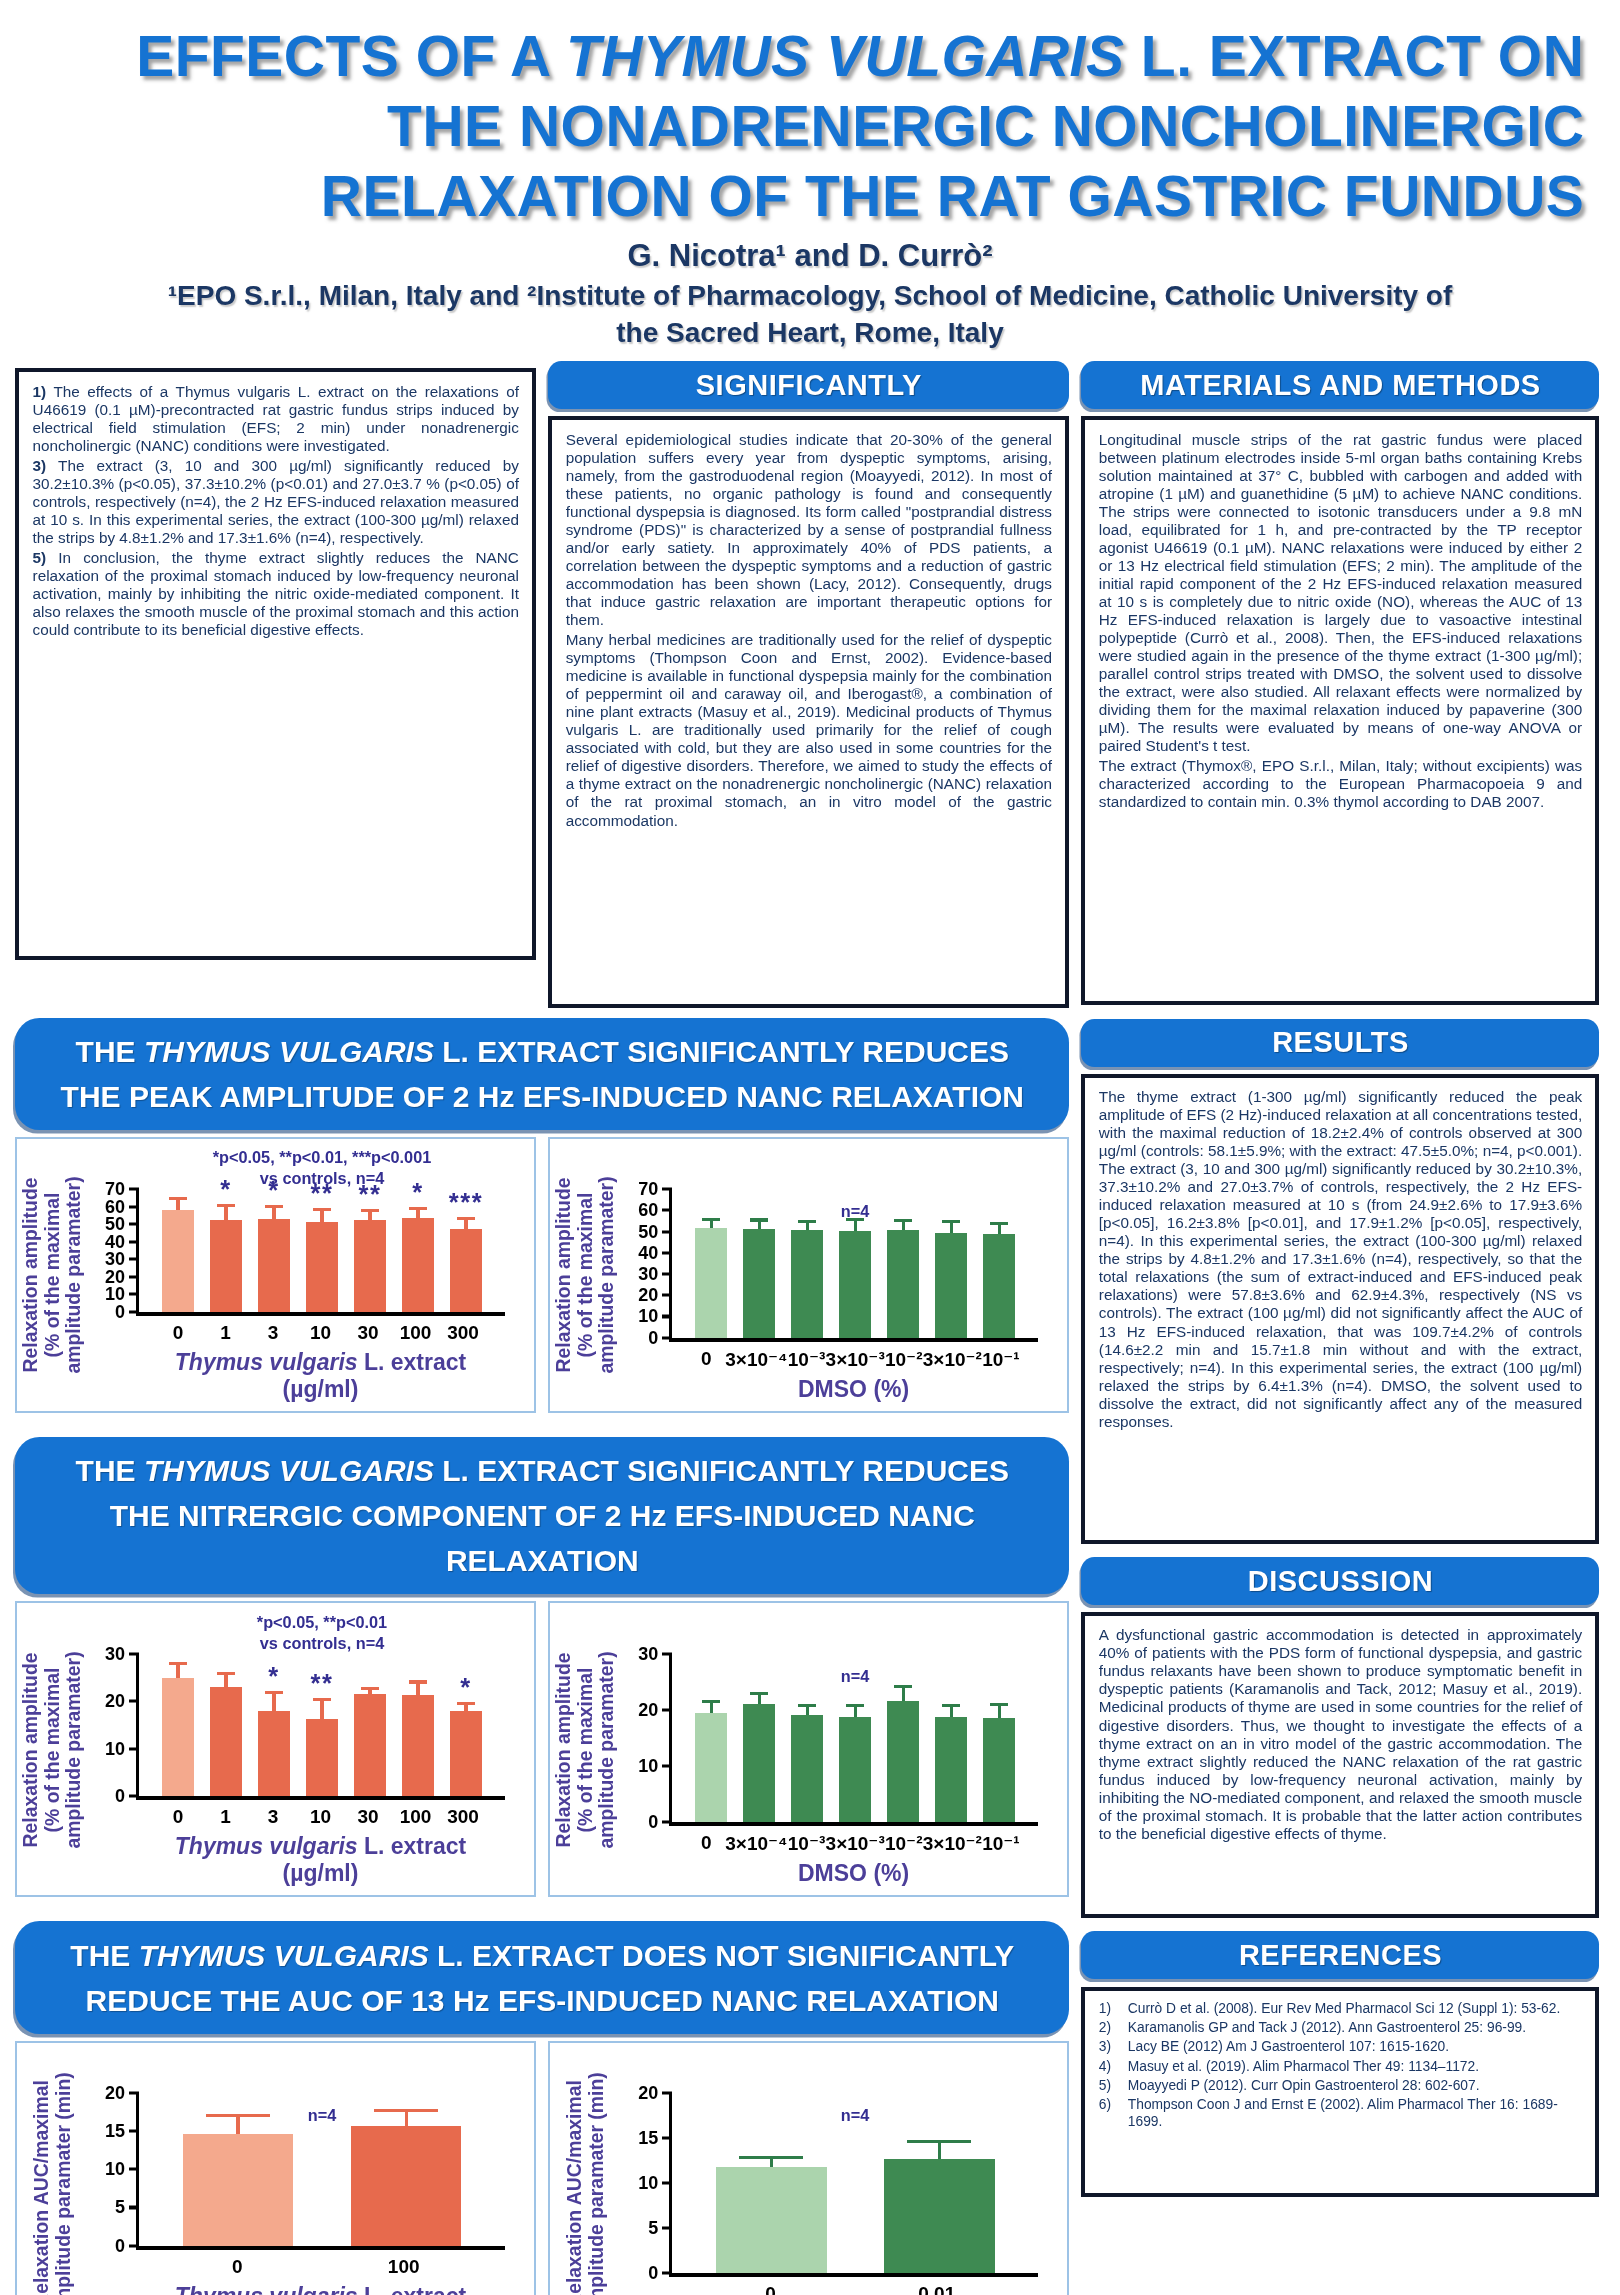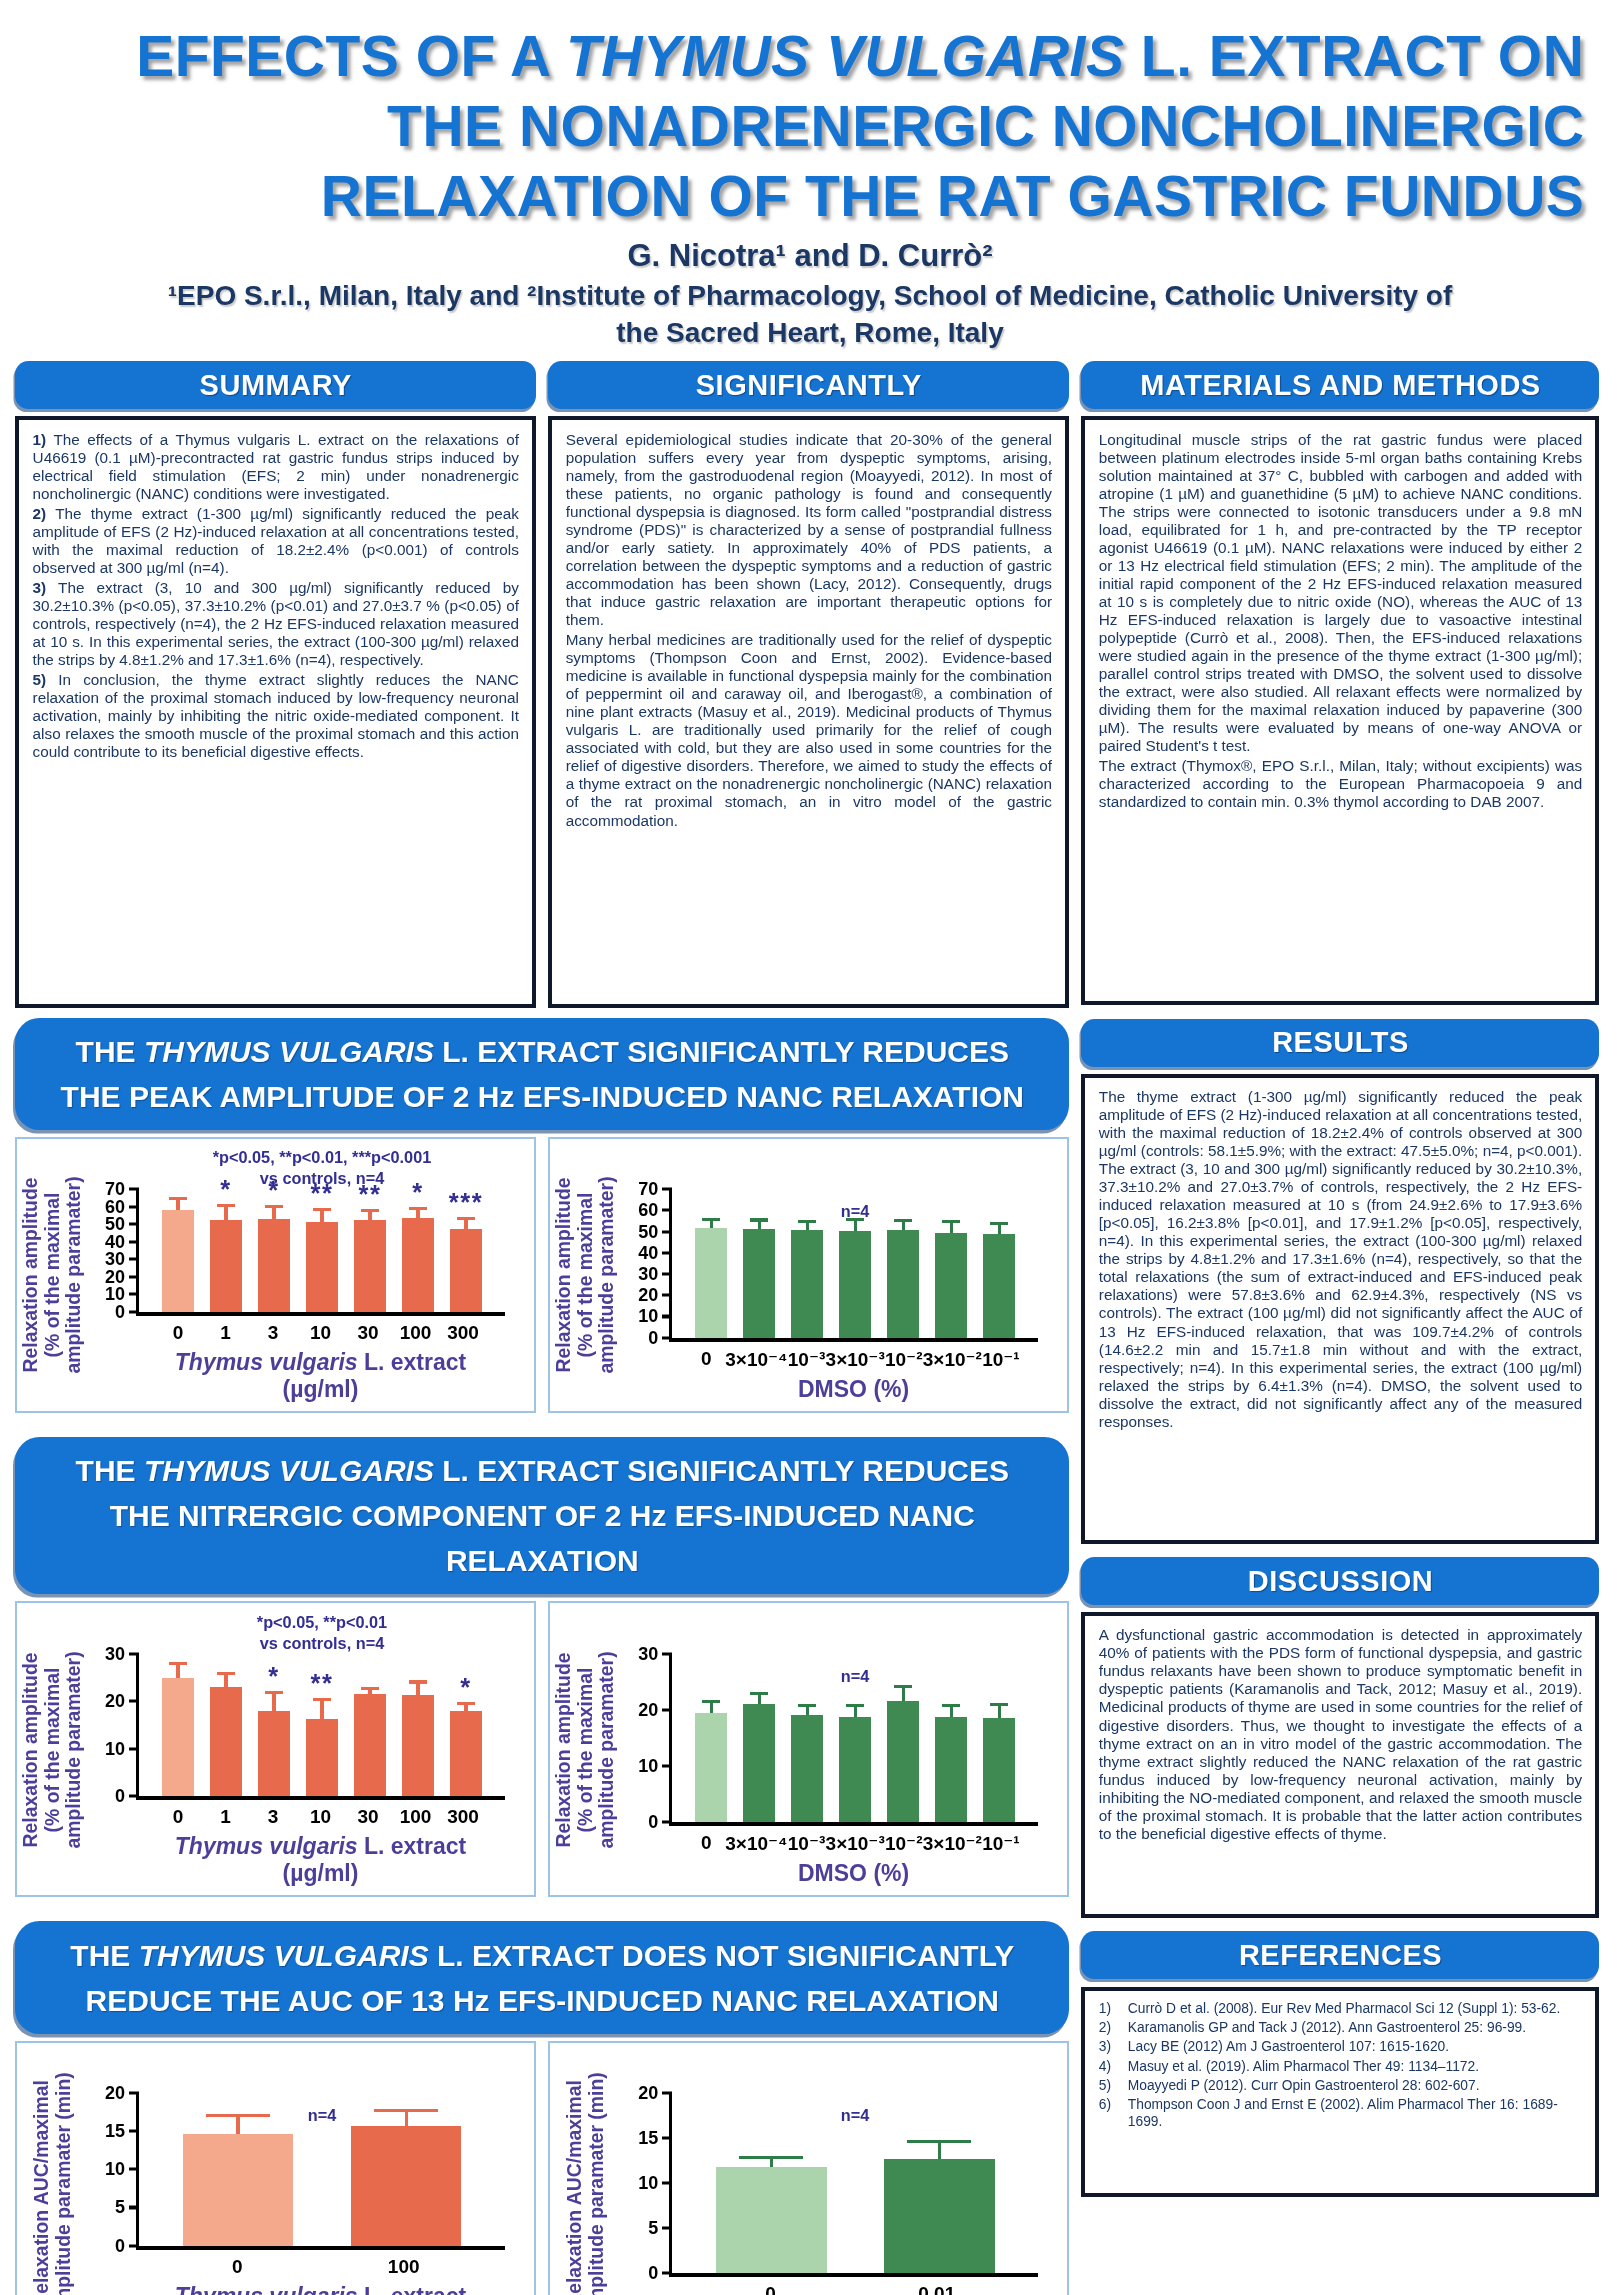--- a/index.html
+++ b/index.html
@@ -91,26 +91,22 @@
     <p class="authors">G. Nicotra¹ and D. Currò²</p>
     <p class="affil">¹EPO S.r.l., Milan, Italy and ²Institute of Pharmacology, School of Medicine, Catholic University of the Sacred Heart, Rome, Italy</p>
   </header>
 
   <div class="cols">
 
     <div class="leftcol">
 
       <div class="toprow">
         <section>
-          <div class="phead">
-              <span>SUMMARY</span>
-            </div>
           <div class="pbody sum-body" id="summary-body">
               <p class="item"><b class="num">1)</b><span> The effects of a Thymus vulgaris L. extract on the relaxations of U46619 (0.1 µM)-precontracted rat gastric fundus strips induced by electrical field stimulation (EFS; 2 min) under nonadrenergic noncholinergic (NANC) conditions were investigated.</span></p>
-              <p class="item"><b class="num">2)</b><span> The thyme extract (1-300 µg/ml) significantly reduced the peak amplitude of EFS (2 Hz)-induced relaxation at all concentrations tested, with the maximal reduction of 18.2±2.4% (p&lt;0.001) of controls observed at 300 µg/ml (n=4).</span></p>
               <p class="item"><b class="num">3)</b><span> The extract (3, 10 and 300 µg/ml) significantly reduced by 30.2±10.3% (p&lt;0.05), 37.3±10.2% (p&lt;0.01) and 27.0±3.7 % (p&lt;0.05) of controls, respectively (n=4), the 2 Hz EFS-induced relaxation measured at 10 s. In this experimental series, the extract (100-300 µg/ml) relaxed the strips by 4.8±1.2% and 17.3±1.6% (n=4), respectively.</span></p>
               <p class="item"><b class="num">5)</b><span> In conclusion, the thyme extract slightly reduces the NANC relaxation of the proximal stomach induced by low-frequency neuronal activation, mainly by inhibiting the nitric oxide-mediated component. It also relaxes the smooth muscle of the proximal stomach and this action could contribute to its beneficial digestive effects.</span></p>
             </div>
         </section>
         <section>
           <div class="phead">
               <span>SIGNIFICANTLY</span>
             </div>
           <div class="pbody intro-body" id="intro-body">
               <p>Several epidemiological studies indicate that 20-30% of the general population suffers every year from dyspeptic symptoms, arising, namely, from the gastroduodenal region (Moayyedi, 2012). In most of these patients, no organic pathology is found and consequently functional dyspepsia is diagnosed. Its form called "postprandial distress syndrome (PDS)" is characterized by a sense of postprandial fullness and/or early satiety. In approximately 40% of PDS patients, a correlation between the dyspeptic symptoms and a reduction of gastric accommodation has been shown (Lacy, 2012). Consequently, drugs that induce gastric relaxation are important therapeutic options for them.</p>

